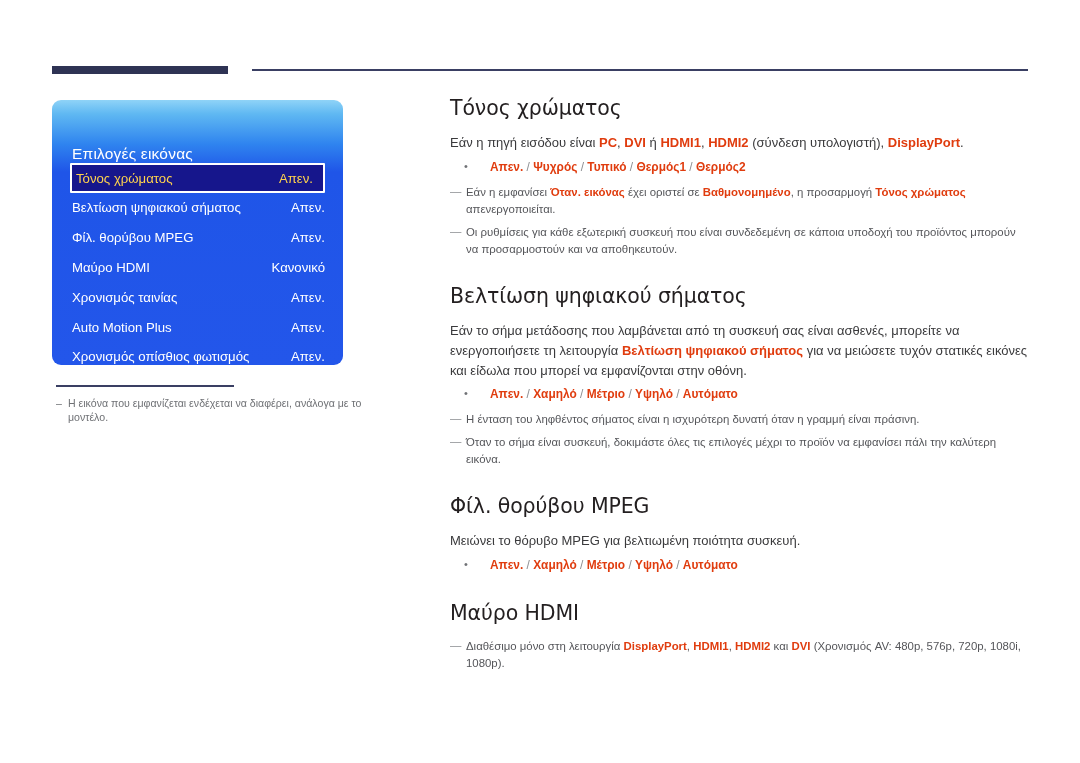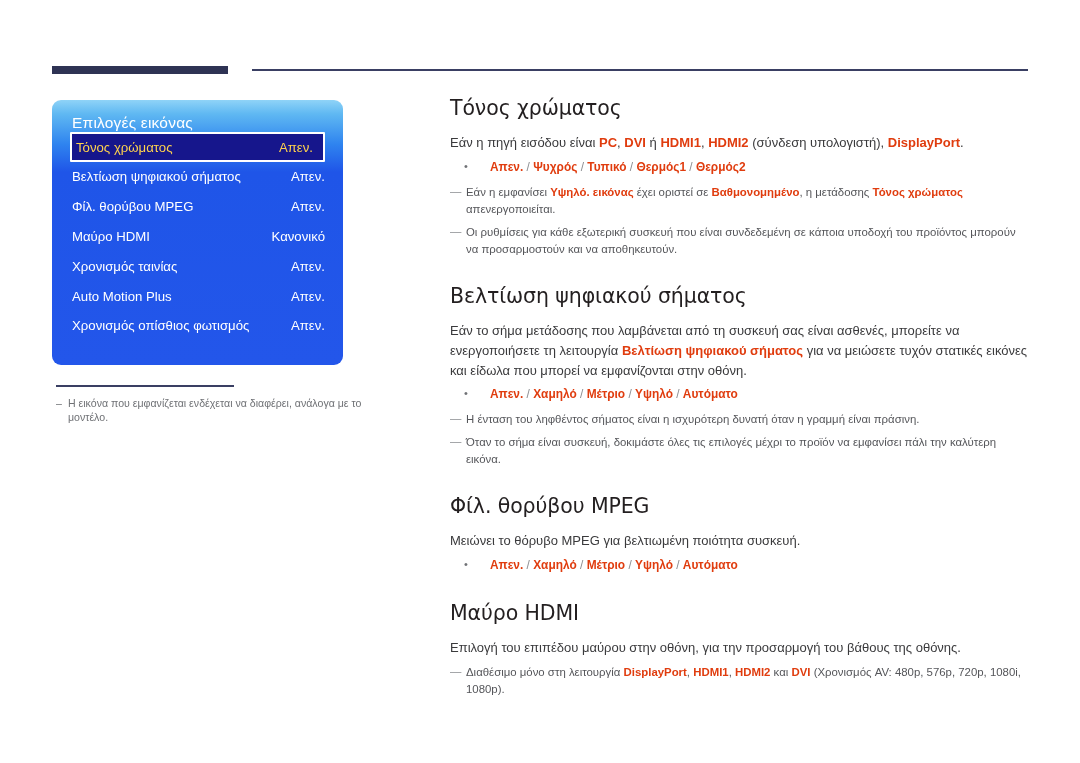--- a/index.html
+++ b/index.html
@@ -59,20 +59,21 @@
     overflow: hidden;
   }
 
   .osd-title {
     color: #ffffff;
     font-size: 15.5px;
     padding: 14px 0 0 20px;
     letter-spacing: 0.2px;
     height: 26px;
     box-sizing: border-box;
+    margin-top: 31px;
   }
 
   .osd-rows {
     margin-top: 6px;
   }
 
   .osd-row {
     height: 29.8px;
     display: flex;
     align-items: center;
@@ -249,21 +250,21 @@
     <p class="body"><span>Εάν η πηγή εισόδου είναι </span><span class="hl">PC</span><span>, </span><span class="hl">DVI</span><span> ή </span><span class="hl">HDMI1</span><span>, </span><span class="hl">HDMI2</span><span> (σύνδεση υπολογιστή), </span><span class="hl">DisplayPort</span><span>.</span></p>
 
 
 
     <ul class="opts">
       <li><span class="opt">Απεν.</span><span class="sep"> / </span><span class="opt">Ψυχρός</span><span class="sep"> / </span><span class="opt">Τυπικό</span><span class="sep"> / </span><span class="opt">Θερμός1</span><span class="sep"> / </span><span class="opt">Θερμός2</span></li>
     </ul>
 
     <div class="note">
       <span class="ndash">—</span>
-      <span class="ntext"><span>Εάν η εμφανίσει </span><span class="hl">Υψηλό. εικόνας</span><span> έχει οριστεί σε </span><span class="hl">Βαθμονομημένο</span><span>, η μετάδοσης </span><span class="hl">Τόνος χρώματος</span><span> απενεργοποιείται.</span></span>
+      <span class="ntext"><span>Εάν η εμφανίσει </span><span class="hl">Όταν. εικόνας</span><span> έχει οριστεί σε </span><span class="hl">Βαθμονομημένο</span><span>, η προσαρμογή </span><span class="hl">Τόνος χρώματος</span><span> απενεργοποιείται.</span></span>
     </div>
 
     <div class="note">
       <span class="ndash">—</span>
       <span class="ntext">Οι ρυθμίσεις για κάθε εξωτερική συσκευή που είναι συνδεδεμένη σε κάποια υποδοχή του προϊόντος μπορούν να προσαρμοστούν και να αποθηκευτούν.</span>
     </div>
   </div>
 
   <div class="section">
     <h2 class="sec-title">Βελτίωση ψηφιακού σήματος</h2>
@@ -291,21 +292,20 @@
     <p class="body">Μειώνει το θόρυβο MPEG για βελτιωμένη ποιότητα συσκευή.</p>
 
     <ul class="opts">
       <li><span class="opt">Απεν.</span><span class="sep"> / </span><span class="opt">Χαμηλό</span><span class="sep"> / </span><span class="opt">Μέτριο</span><span class="sep"> / </span><span class="opt">Υψηλό</span><span class="sep"> / </span><span class="opt">Αυτόματο</span></li>
     </ul>
   </div>
 
   <div class="section">
     <h2 class="sec-title">Μαύρο HDMI</h2>
 
-    <p class="body">Επιλογή του επιπέδου μαύρου στην οθόνη, για την προσαρμογή του βάθους της οθόνης.</p>
 
 
     <div class="note">
       <span class="ndash">—</span>
       <span class="ntext"><span>Διαθέσιμο μόνο στη λειτουργία </span><span class="hl">DisplayPort</span><span>, </span><span class="hl">HDMI1</span><span>, </span><span class="hl">HDMI2</span><span> και </span><span class="hl">DVI</span><span> (Χρονισμός AV: 480p, 576p, 720p, 1080i, 1080p).</span></span>
     </div>
   </div>
 
 </div>
 

